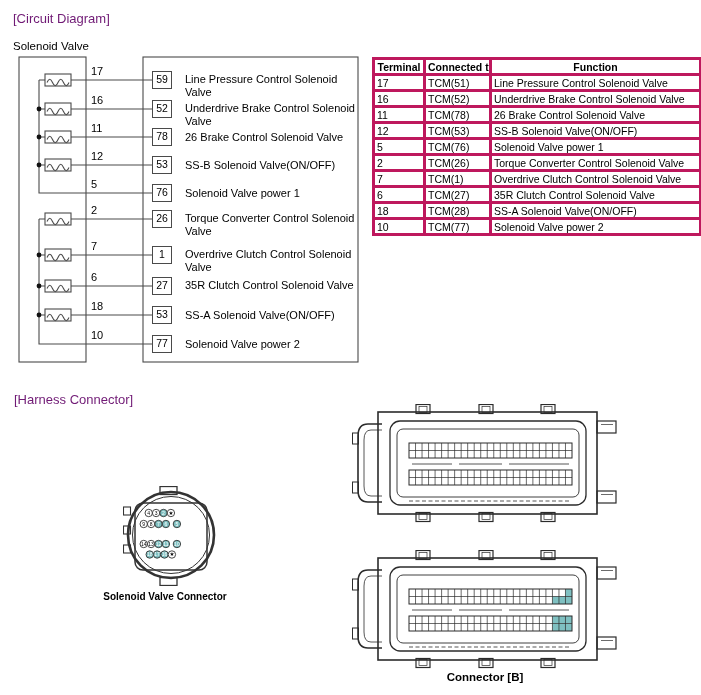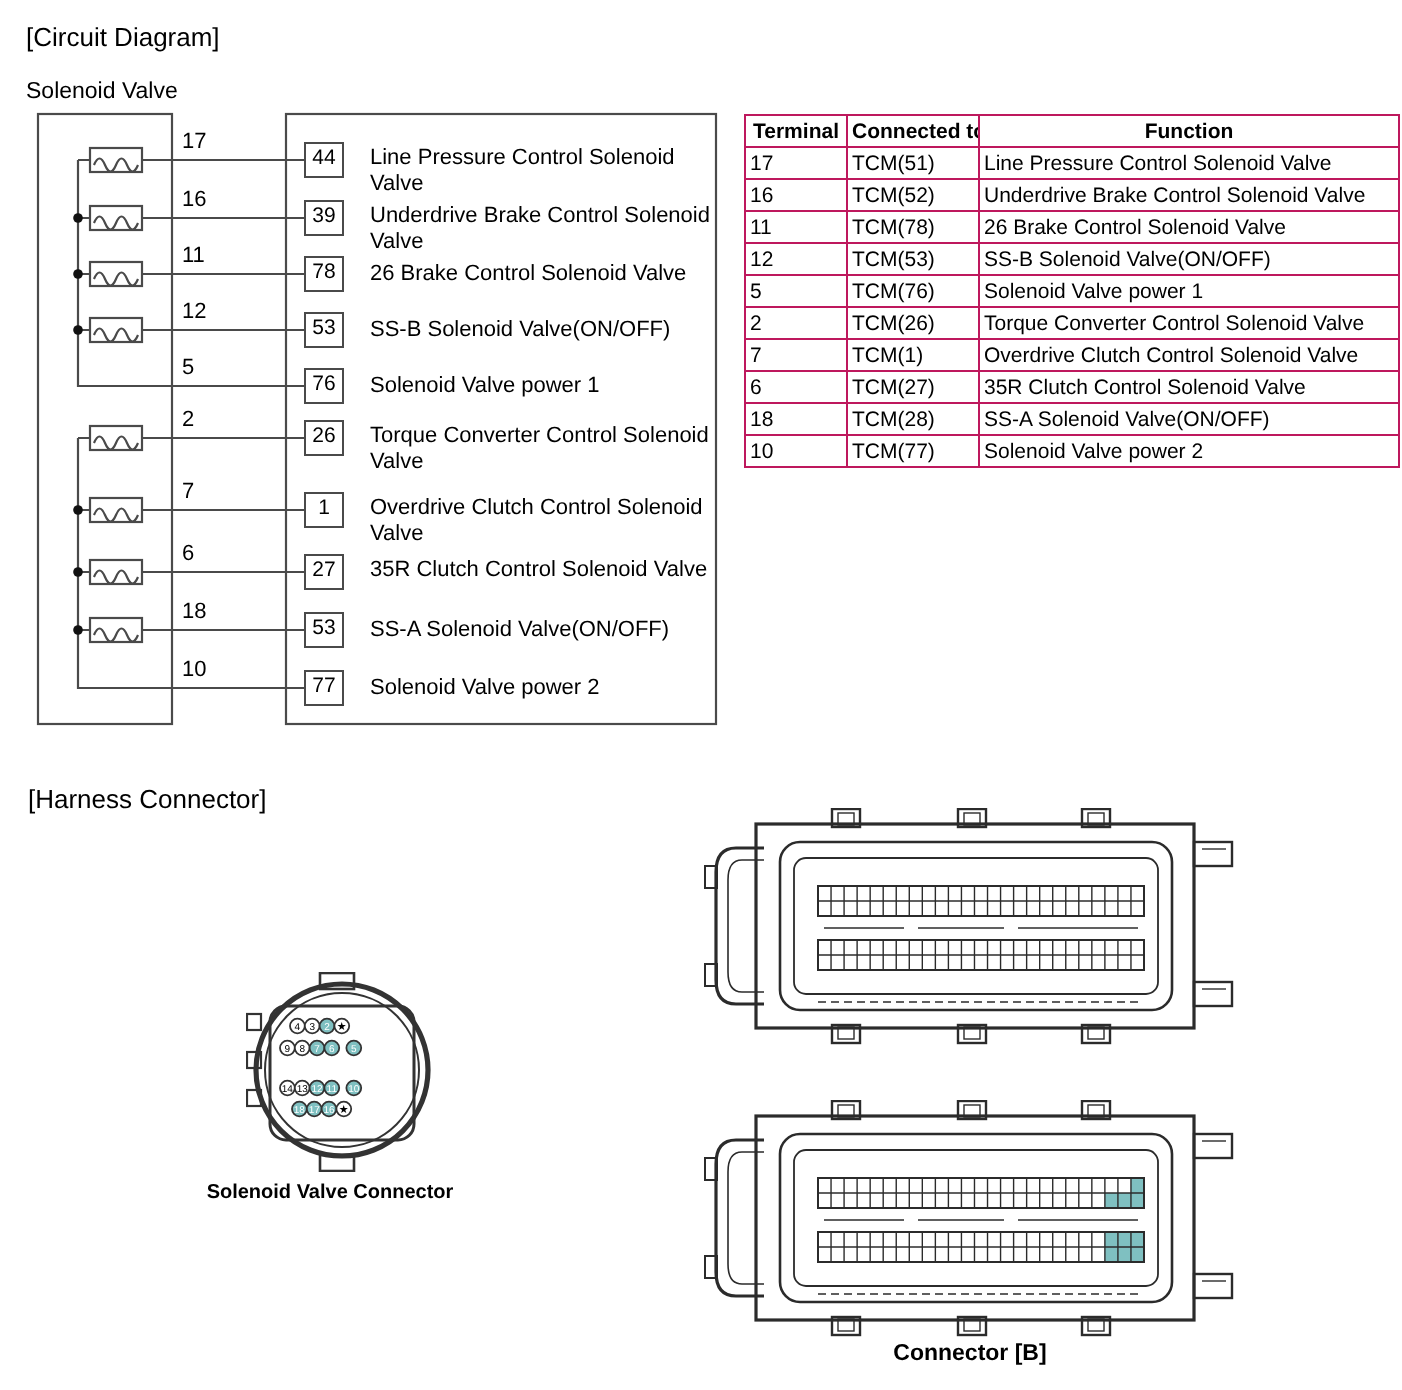--- a/index.html
+++ b/index.html
@@ -1,31 +1,31 @@
 <!DOCTYPE html>
 <html><head>
 <meta charset="utf-8">
 <style>
   *{margin:0;padding:0;box-sizing:border-box}
   html,body{background:#fff}
   body{font-family:"Liberation Sans",sans-serif;color:#000}
   #page{position:relative;width:701px;height:695px;background:#fff;overflow:hidden}
   .abs{position:absolute}
-  .sec-title{position:absolute;font-size:13px;color:#000000;white-space:nowrap}
+  .sec-title{position:absolute;font-size:13px;color:#701a75;white-space:nowrap}
   .bold-label{position:absolute;font-weight:normal;font-size:11.5px;white-space:nowrap}
   svg{display:block}
   
   .wnum{position:absolute;font-size:11px;line-height:11px}
   .pinbox{position:absolute;left:152px;width:20px;height:18px;border:1px solid #4a4a4a;
           background:#fff;font-size:10.5px;text-align:center;line-height:15px}
   .func{position:absolute;left:185px;width:172px;font-size:11px;line-height:12.5px}
   
   table.conn{position:absolute;left:372px;top:57px;width:327px;border-collapse:collapse;
              table-layout:fixed;font-size:10.5px;border:1.5px solid #000;background:#fff}
-  table.conn th,table.conn td{border:1px solid #be185d;height:16px;padding:0 2px;
+  table.conn th,table.conn td{border:3px solid #be185d;height:16px;padding:0 2px;
              vertical-align:middle;white-space:nowrap;overflow:hidden}
   table.conn th{font-weight:bold}
   
   .connlabel{position:absolute;top:121px;left:0;width:266px;text-align:center;
              font-weight:bold;font-size:11.5px}
   .roundlabel{position:absolute;left:80px;top:591px;width:170px;text-align:center;
              font-weight:bold;font-size:10px}
 </style>
 </head>
 <body>
@@ -74,25 +74,25 @@
       <circle cx="39" cy="109" r="2.4"></circle>
         <circle cx="39" cy="137" r="2.4"></circle>
         <circle cx="39" cy="165" r="2.4"></circle>
       <circle cx="39" cy="255" r="2.4"></circle>
         <circle cx="39" cy="286" r="2.4"></circle>
         <circle cx="39" cy="315" r="2.4"></circle>
     </g>
   </svg>
 
   <span class="wnum" style="left:91px;top:66px">17</span>
-  <span class="pinbox" style="top:71px">44</span>
+  <span class="pinbox" style="top:71px">59</span>
   <span class="func" style="top:73px">Line Pressure Control Solenoid Valve</span>
 
   <span class="wnum" style="left:91px;top:95px">16</span>
-  <span class="pinbox" style="top:100px">39</span>
+  <span class="pinbox" style="top:100px">52</span>
   <span class="func" style="top:102px">Underdrive Brake Control Solenoid Valve</span>
 
   <span class="wnum" style="left:91px;top:123px">11</span>
   <span class="pinbox" style="top:128px">78</span>
   <span class="func" style="top:131px">26 Brake Control Solenoid Valve</span>
 
   <span class="wnum" style="left:91px;top:151px">12</span>
   <span class="pinbox" style="top:156px">53</span>
   <span class="func" style="top:159px">SS-B Solenoid Valve(ON/OFF)</span>
 

